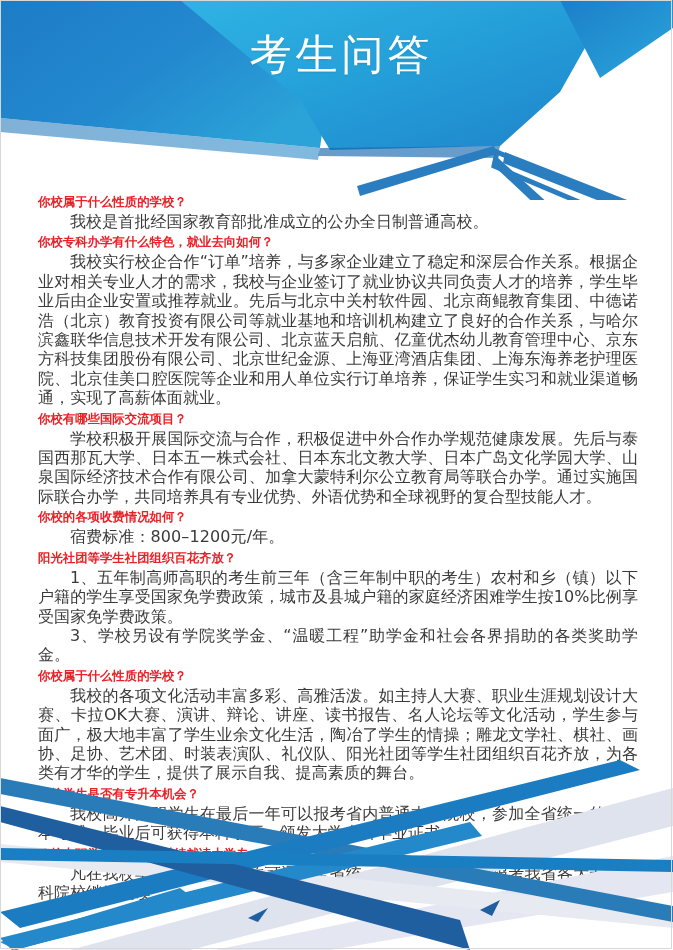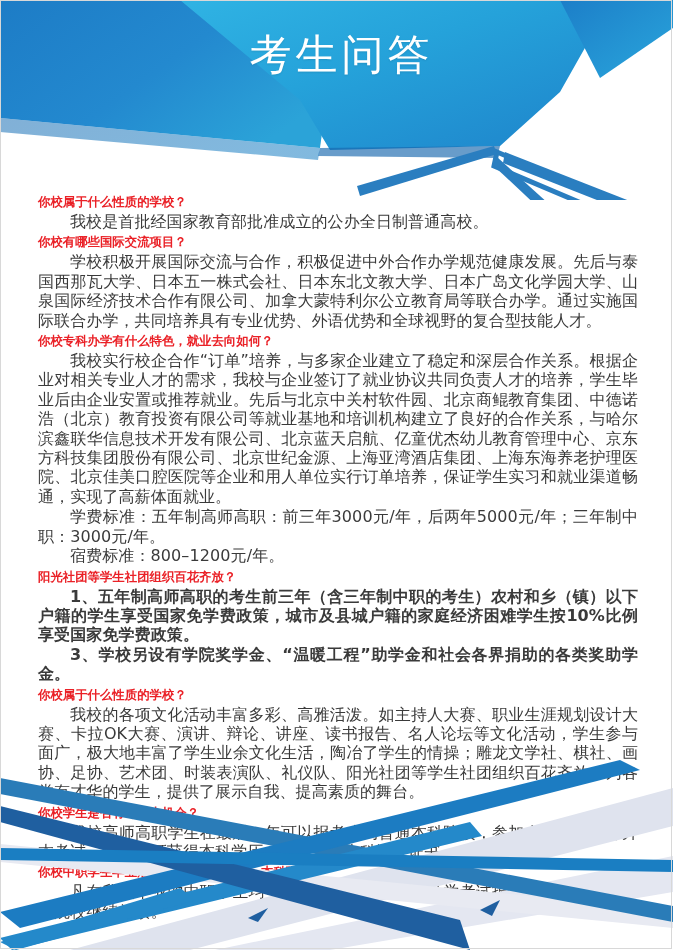--- a/index.html
+++ b/index.html
@@ -78,21 +78,20 @@
     color: #3a3a3a;
     font-size: 16px;
     line-height: 19.4px;
     margin: 0;
     text-align: justify;
     text-indent: 2em;
     letter-spacing: 0.1px;
   }
   .a-para.list-item {
     text-indent: 2em;
-    font-weight: bold;
   }
 
   
   #bottom-deco {
     position: absolute;
     left: 0;
     top: 760px;
     width: 673px;
     height: 190px;
     overflow: hidden;
@@ -166,31 +165,31 @@
   </div>
 
   <div id="content">
 
     <div class="qa-block">
       <div class="q-heading">你校属于什么性质的学校？</div>
       <p class="a-para">我校是首批经国家教育部批准成立的公办全日制普通高校。</p>
     </div>
 
     <div class="qa-block">
+      <div class="q-heading">你校专科办学有什么特色，就业去向如何？</div>
+      <p class="a-para">我校实行校企合作“订单”培养，与多家企业建立了稳定和深层合作关系。根据企业对相关专业人才的需求，我校与企业签订了就业协议共同负责人才的培养，学生毕业后由企业安置或推荐就业。先后与北京中关村软件园、北京商鲲教育集团、中德诺浩（北京）教育投资有限公司等就业基地和培训机构建立了良好的合作关系，与哈尔滨鑫联华信息技术开发有限公司、北京蓝天启航、亿童优杰幼儿教育管理中心、京东方科技集团股份有限公司、北京世纪金源、上海亚湾酒店集团、上海东海养老护理医院、北京佳美口腔医院等企业和用人单位实行订单培养，保证学生实习和就业渠道畅通，实现了高薪体面就业。</p>
+    </div>
+
+    <div class="qa-block">
       <div class="q-heading">你校有哪些国际交流项目？</div>
       <p class="a-para">学校积极开展国际交流与合作，积极促进中外合作办学规范健康发展。先后与泰国西那瓦大学、日本五一株式会社、日本东北文教大学、日本广岛文化学园大学、山泉国际经济技术合作有限公司、加拿大蒙特利尔公立教育局等联合办学。通过实施国际联合办学，共同培养具有专业优势、外语优势和全球视野的复合型技能人才。</p>
     </div>
 
     <div class="qa-block">
-      <div class="q-heading">你校专科办学有什么特色，就业去向如何？</div>
-      <p class="a-para">我校实行校企合作“订单”培养，与多家企业建立了稳定和深层合作关系。根据企业对相关专业人才的需求，我校与企业签订了就业协议共同负责人才的培养，学生毕业后由企业安置或推荐就业。先后与北京中关村软件园、北京商鲲教育集团、中德诺浩（北京）教育投资有限公司等就业基地和培训机构建立了良好的合作关系，与哈尔滨鑫联华信息技术开发有限公司、北京蓝天启航、亿童优杰幼儿教育管理中心、京东方科技集团股份有限公司、北京世纪金源、上海亚湾酒店集团、上海东海养老护理医院、北京佳美口腔医院等企业和用人单位实行订单培养，保证学生实习和就业渠道畅通，实现了高薪体面就业。</p>
-    </div>
-
-    <div class="qa-block">
-      <p class="a-para">学费标准：五年制高师高职：前三年3000元/年，后两年5000元/年；三年制中职：3000元/年。</p>
+      <div class="q-heading">你校的各项收费情况如何？</div>
       <p class="a-para">宿费标准：800–1200元/年。</p>
     </div>
 
     <div class="qa-block">
       <div class="q-heading">阳光社团等学生社团组织百花齐放？</div>
       <p class="a-para list-item">1、五年制高师高职的考生前三年（含三年制中职的考生）农村和乡（镇）以下户籍的学生享受国家免学费政策，城市及县城户籍的家庭经济困难学生按10%比例享受国家免学费政策。</p>
       <p class="a-para list-item">3、学校另设有学院奖学金、“温暖工程”助学金和社会各界捐助的各类奖助学金。</p>
     </div>
 
     <div class="qa-block">

